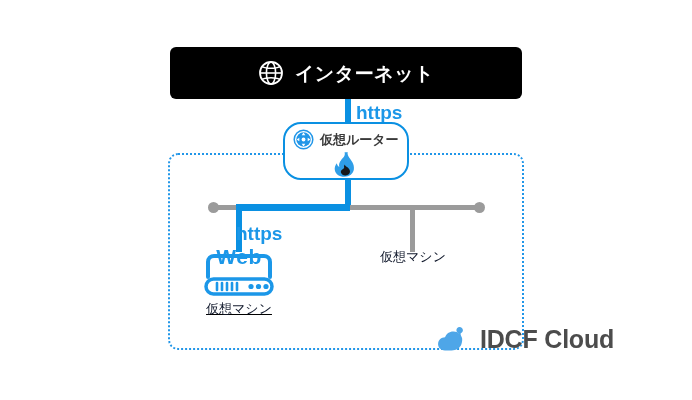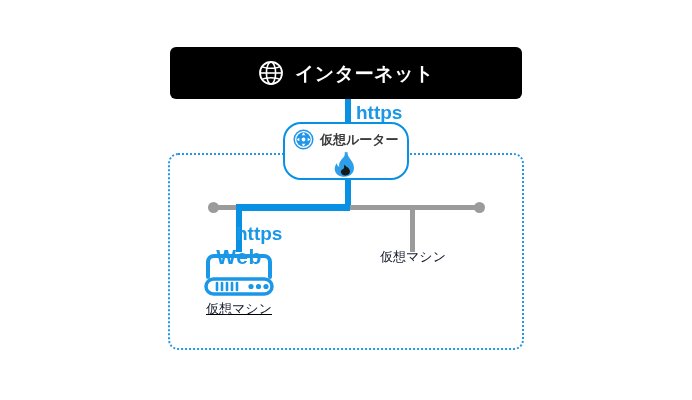--- a/index.html
+++ b/index.html
@@ -283,14 +283,27 @@
       </svg>
       <div class="server-tag">Web</div>
     </div>
     <div class="server-caption">仮想マシン</div>
   </div>
 
   <div class="server-node server-db">
     <div class="server-caption">仮想マシン</div>
   </div>
 
+  <div class="idcf-logo">
+    <span>
+      <svg class="idcf-mark" viewBox="0 0 36 30" aria-hidden="true">
+        <path d="M8.0 26.5 C3.2 26.5 0.8 23.0 1.1 19.6 C1.4 16.0 4.3 13.4 8.0 13.3
+                 C9.2 9.6 12.6 7.2 16.7 7.4 C21.0 7.6 24.3 10.4 25.1 14.3
+                 C25.1 14.3 25.6 17.0 24.4 20.3 C23.0 24.2 19.2 26.5 14.6 26.5 Z" fill="#4ea6e8"></path>
+        <path d="M22.5 3.0 C24.4 3.0 25.9 4.4 25.9 6.2 C25.9 7.6 25.0 8.8 23.7 9.2
+                 L23.2 16.5 L22.2 16.5 L22.0 9.3 C20.5 9.0 19.4 7.8 19.4 6.2
+                 C19.4 4.4 20.7 3.0 22.5 3.0 Z" fill="#4ea6e8"></path>
+      </svg>
+    </span>
+    <span class="idcf-text">IDCF Cloud</span>
+  </div>
 
 </div>
 
 </body></html>

